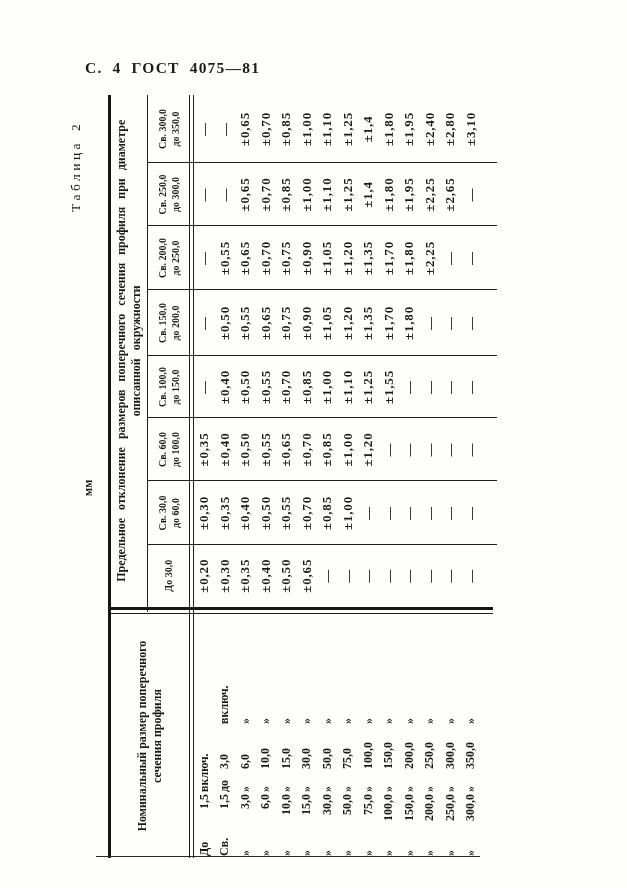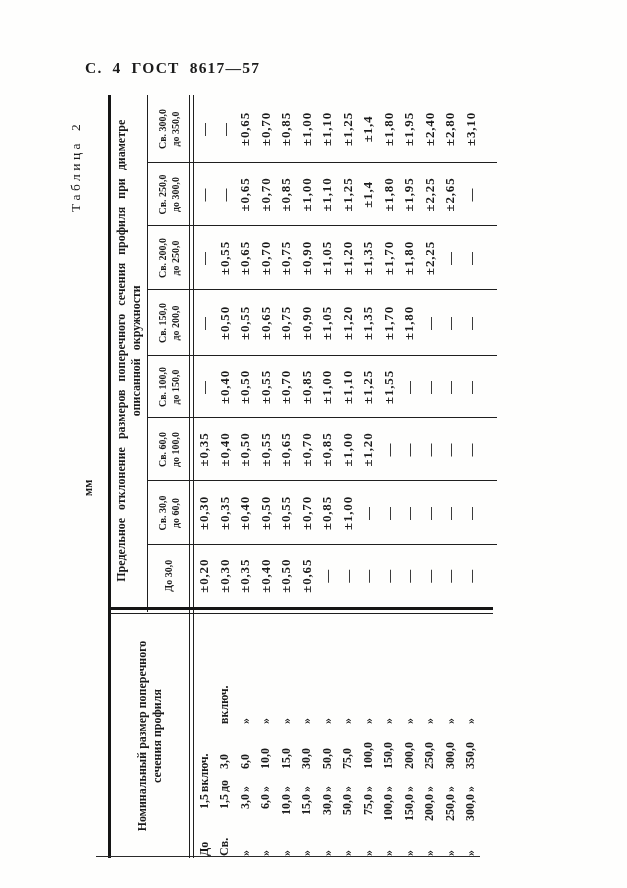--- a/index.html
+++ b/index.html
@@ -75,21 +75,21 @@
   .lp-suf{text-align:left;padding-left:4px;}
   .spacer-cell{}
   .value-cell{
     display:flex;align-items:center;justify-content:center;
     font-size:13px;font-weight:bold;letter-spacing:0.8px;white-space:nowrap;
   }
 </style>
 </head>
 <body>
 
-<div id="page-header">С. 4 ГОСТ 8617—57</div>
+<div id="page-header">С. 4 ГОСТ 4075—81</div>
 
 <div id="rot">
   <div id="table-caption">Таблица 2</div>
   <div id="units-label">мм</div>
 
   <div id="tbl">
     <div id="border-top" class="abs"></div>
     <div id="border-left" class="abs"></div>
 
     <div id="row-header-title" class="abs">

